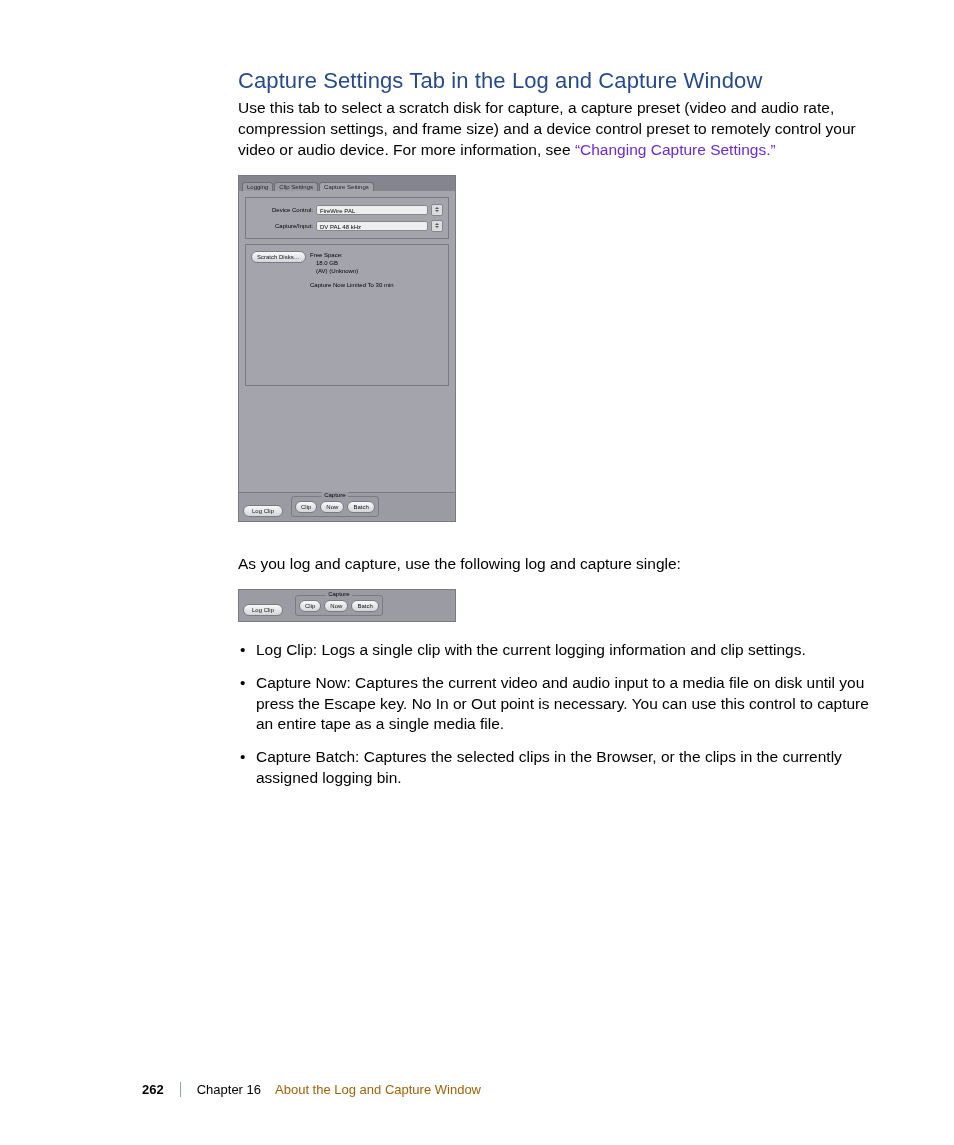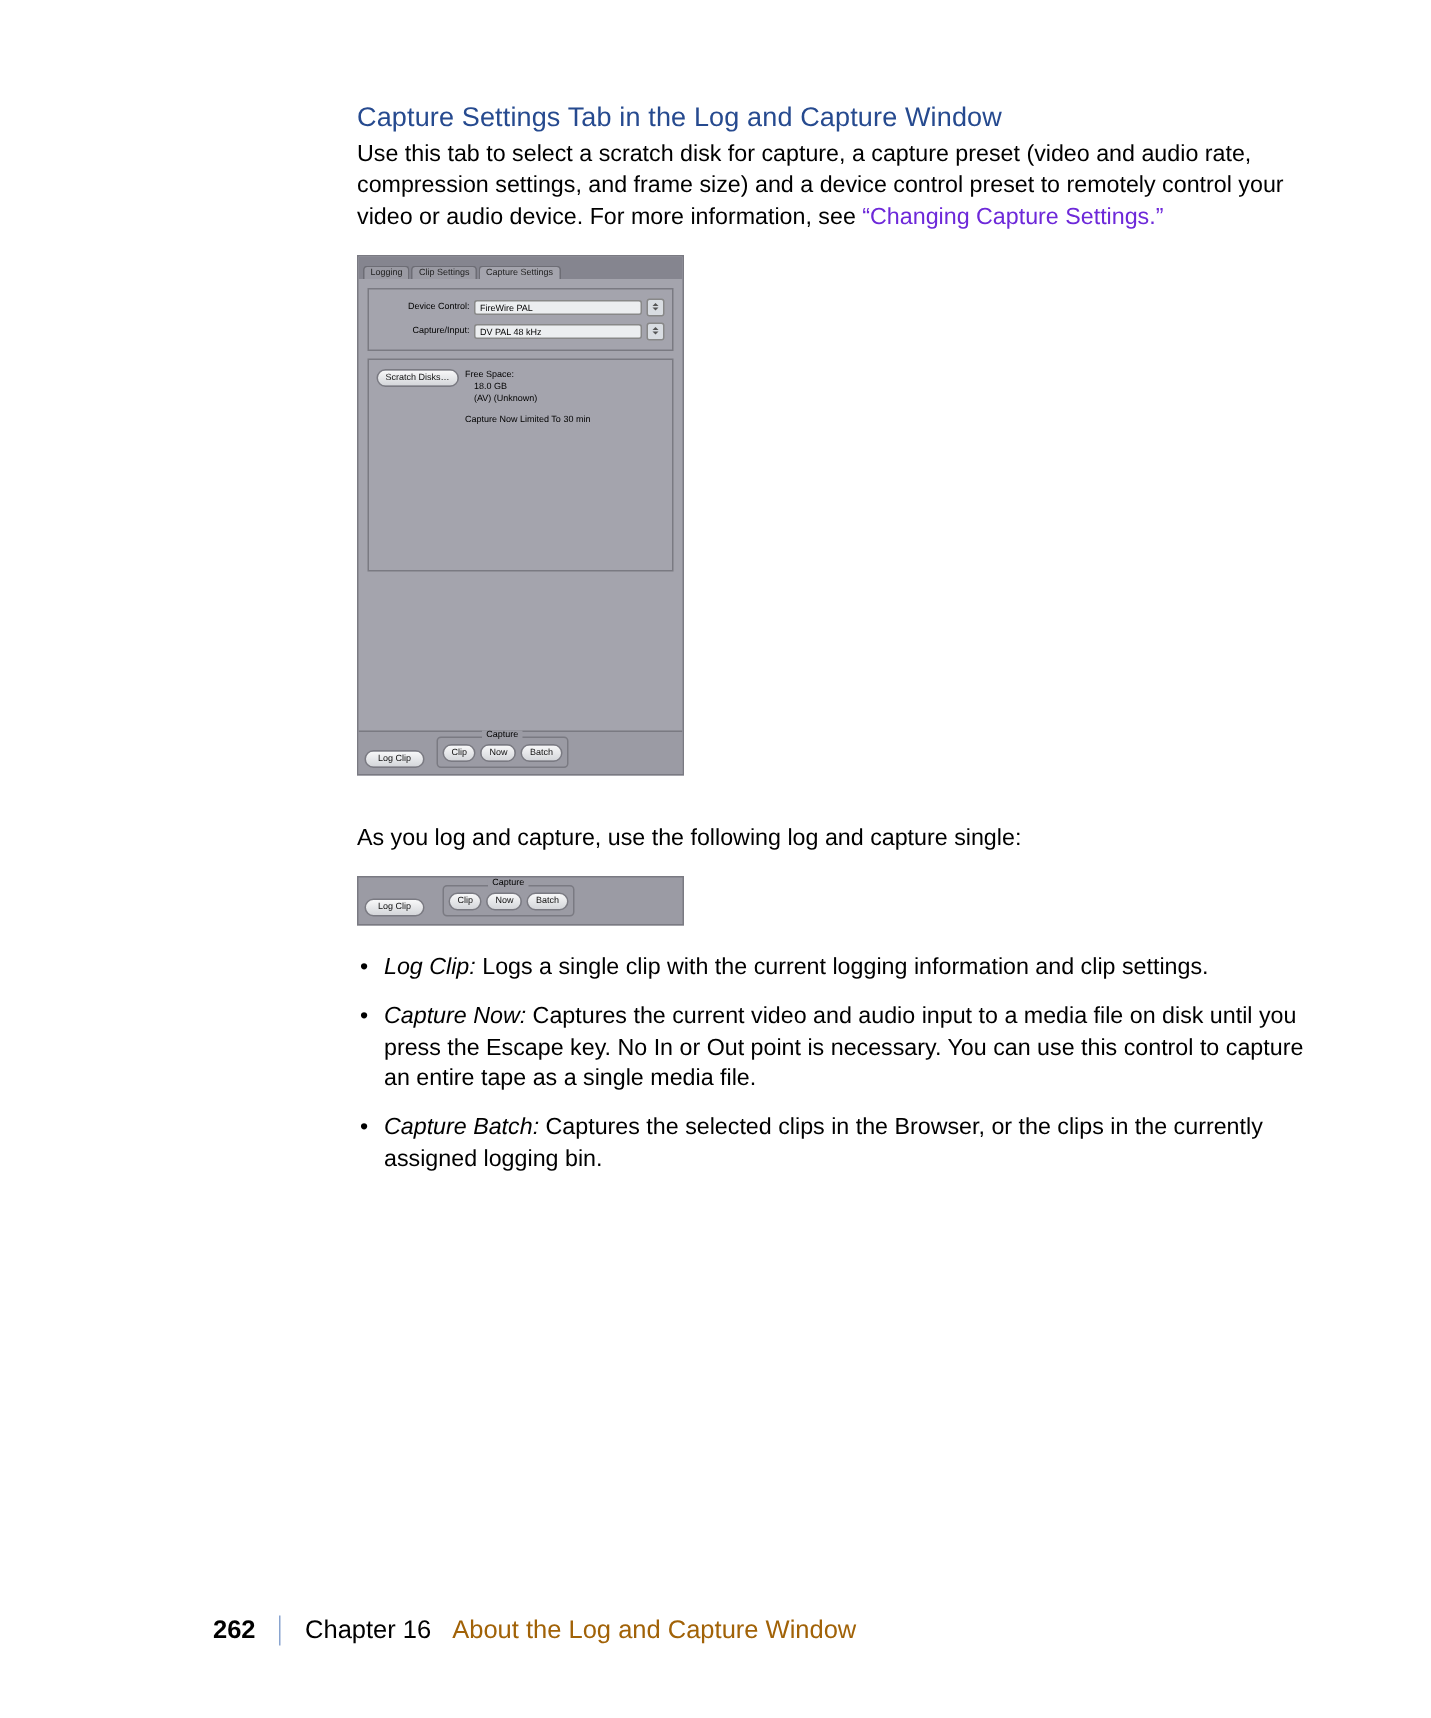--- a/index.html
+++ b/index.html
@@ -11,21 +11,21 @@
     background: #fff;
     color: #000;
     position: relative;
   }
   .page {
     padding: 68px 80px 0 238px;
   }
   h2.section {
     color: #264a8f;
     font-weight: 400;
-    font-size: 18px;
+    font-size: 22px;
     margin: 0 0 4px 0;
     letter-spacing: 0.1px;
   }
   p.body {
     font-size: 15.5px;
     line-height: 1.35;
     margin: 0 0 14px 0;
   }
   .link-gray { color: #6d28d9; }
   .figure-panel {
@@ -169,29 +169,29 @@
     position: relative;
     padding-left: 18px;
   }
   ul.bullets li::before {
     content: "•";
     position: absolute;
     left: 2px;
     top: 0;
     color: #000;
   }
-  .term { font-style: italic; }
+  .term { }
 
   .footer {
     position: absolute;
     left: 142px;
     bottom: 48px;
     display: flex;
     align-items: center;
-    font-size: 17px;
+    font-size: 13px;
   }
   .footer .page-num { font-weight: 600; padding-right: 16px; border-right: 1px solid #89a4cf; margin-right: 16px;}
   .footer .chap-label { font-weight: 400; padding-right: 14px;}
   .footer .chap-title { color: #a16207; }
 </style>
 </head>
 <body>
 
 <div class="page">
   <h2 class="section">Capture Settings Tab in the Log and Capture Window</h2>

